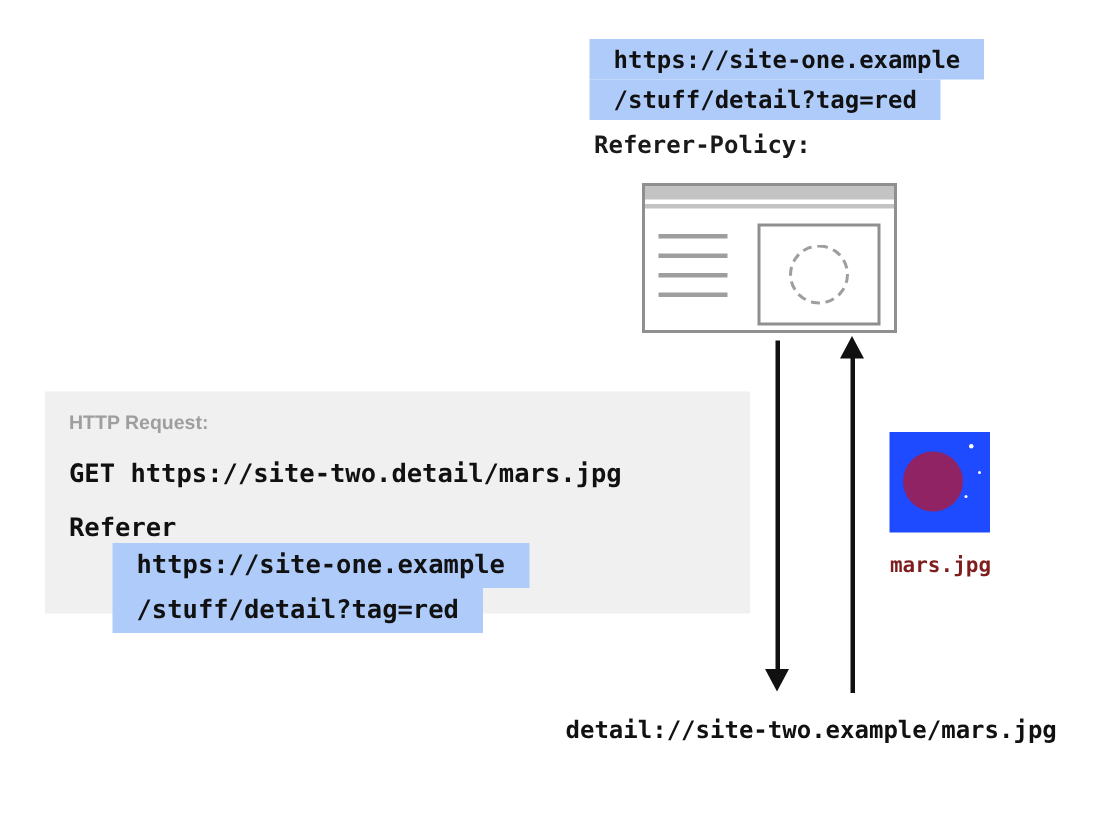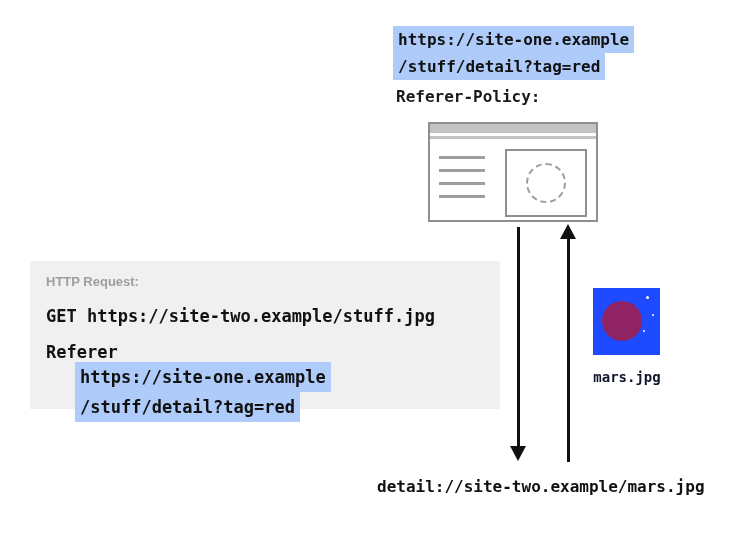--- a/index.html
+++ b/index.html
@@ -1,21 +1,21 @@
 <!DOCTYPE html>
 <html style="--highlight: #aecbfa; --request-box-bg: #f0f0f0; --muted-text: #9e9e9e; --image-blue: #1e4bff; --planet-magenta: #8f2363;"><head>
 <meta charset="utf-8">
 <style>
   * { margin:0; padding:0; box-sizing:border-box; }
   html,body { background:#ffffff; }
   body { font-family:"Liberation Sans", sans-serif; color:#111; }
 
   .canvas { position:relative; width:744px; height:544px; background:#fff; overflow:hidden; }
 
-  .hl { background:var(--highlight,#aecbfa); padding:2px 5px; }
+  .hl { background:var(--highlight,#aecbfa); padding:2px 16px; }
 
   
   .top-url {
     position:absolute; left:393px; top:26px;
     font-family:"DejaVu Sans Mono", monospace;
     font-weight:bold; font-size:16px; line-height:23px; color:#111;
   }
   .top-url .hl { display:table; white-space:nowrap; }
 
   
@@ -71,21 +71,21 @@
   .planet {
     position:absolute; left:9px; top:13px; width:40px; height:40px;
     border-radius:50%; background:var(--planet-magenta,#8f2363);
   }
   .star  { position:absolute; border-radius:50%; background:#fff; }
   .star1 { width:3px; height:3px; right:11px; top:8px; }
   .star2 { width:2px; height:2px; right:6px;  top:26px; }
   .star3 { width:2px; height:2px; right:15px; top:42px; }
   .mars-label {
     position:absolute; left:589px; top:369px; width:76px; text-align:center;
-    font-family:"DejaVu Sans Mono", monospace; font-weight:bold; font-size:14px; color:#0f172a;
+    font-family:"DejaVu Sans Mono", monospace; font-weight:bold; font-size:14px; color:#7f1d1d;
   }
 
   
   .arrow { position:absolute; }
   .shaft { position:absolute; width:3px; background:#111; }
   .head-down {
     position:absolute; width:0; height:0;
     border-left:8px solid transparent; border-right:8px solid transparent;
     border-top:15px solid #111;
   }
@@ -133,21 +133,21 @@
         <div class="tline"></div>
       </div>
       <div class="img-slot">
         <div class="dashed-circle"></div>
       </div>
     </div>
   </div>
 
   <div class="request-box">
     <div class="req-title">HTTP Request:</div>
-    <div class="get-line">GET https://site-two.example/stuff.jpg</div>
+    <div class="get-line">GET https://site-two.detail/mars.jpg</div>
     <div class="referer-row">
       <span class="referer-label">Referer</span>
       <span class="referer-value">
         <span class="hl">https://site-one.example</span>
         <span class="hl">/stuff/detail?tag=red</span>
       </span>
     </div>
   </div>
 
   <div class="mars-img">

